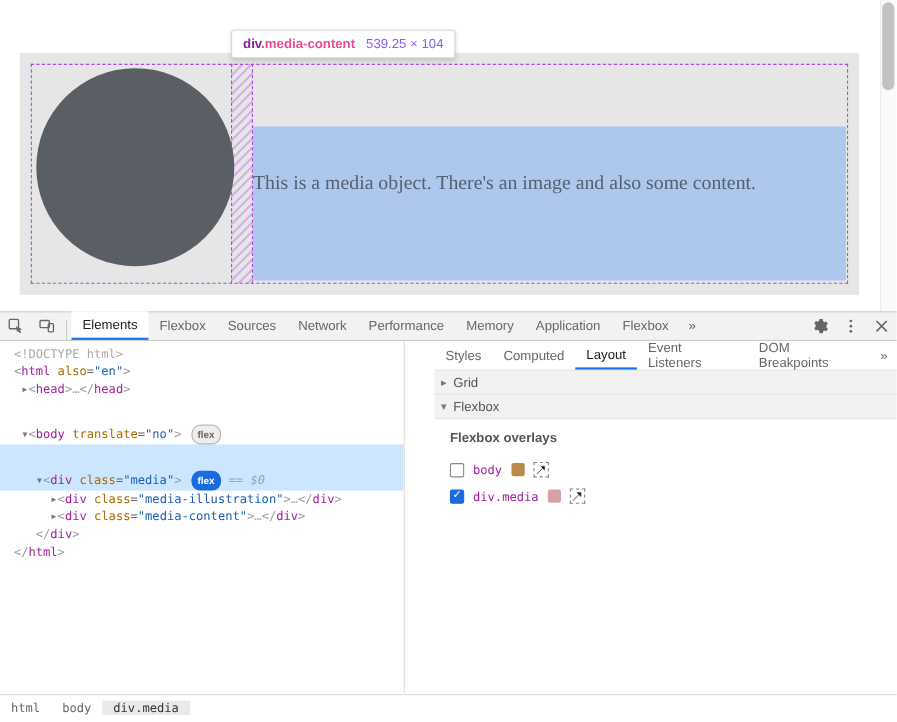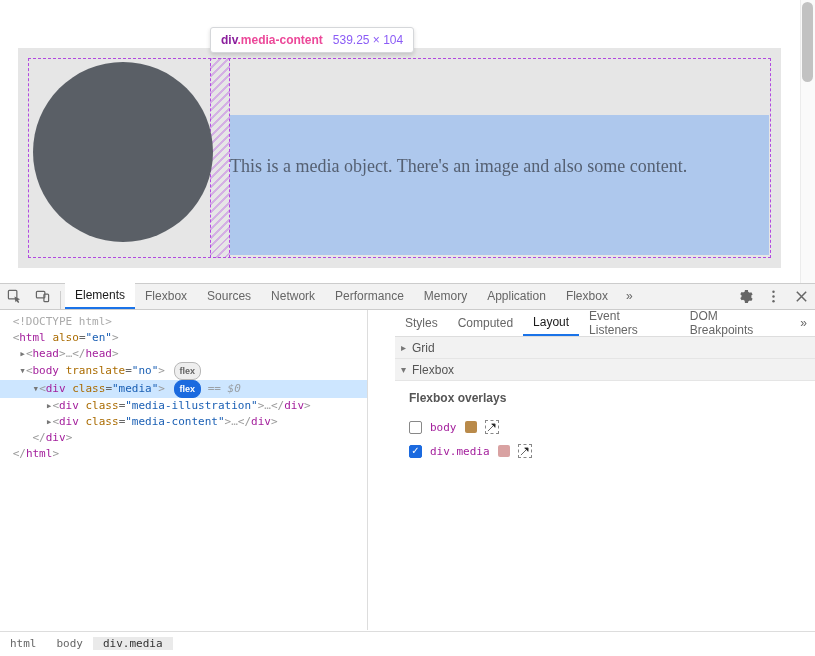--- a/index.html
+++ b/index.html
@@ -80,20 +80,21 @@
     font-size: 11px; color: #666; background:#fff; overflow:hidden;
     padding-top: 4px;
   }
   .dom-line { white-space: pre; line-height: 16px; padding-left: 6px; }
   .dom-line.selected { background: #cde6ff; }
   .t-ang { color:#999; } .t-tag{color:#a31e9c;} .t-attr{color:#aa6b00;} .t-val{color:#1a5fb4;} .t-mute{color:#aaa;}
   .flex-badge {
     display:inline-block; font-family:-apple-system,Arial; font-size:9px; font-weight:600;
     border:1px solid #b7b7b7; color:#636363; border-radius:8px; padding:0 5px; margin-left:2px;
     background:#eee;
+    margin-top:24px;
   }
   .flex-badge.on { background:#1b6adf; color:#fff; border-color:#1b6adf; }
   .eqsel { color:#9aa0a6; font-style:italic; }
   .tri { color:#777; }
 
   .breadcrumbs {
     position: absolute; left:0; top:631px; width:815px; height:24px;
     border-top:1px solid #ddd; display:flex; align-items:center;
     font-size:11px; font-family: Menlo, Consolas, monospace; background:#fff;
   }

